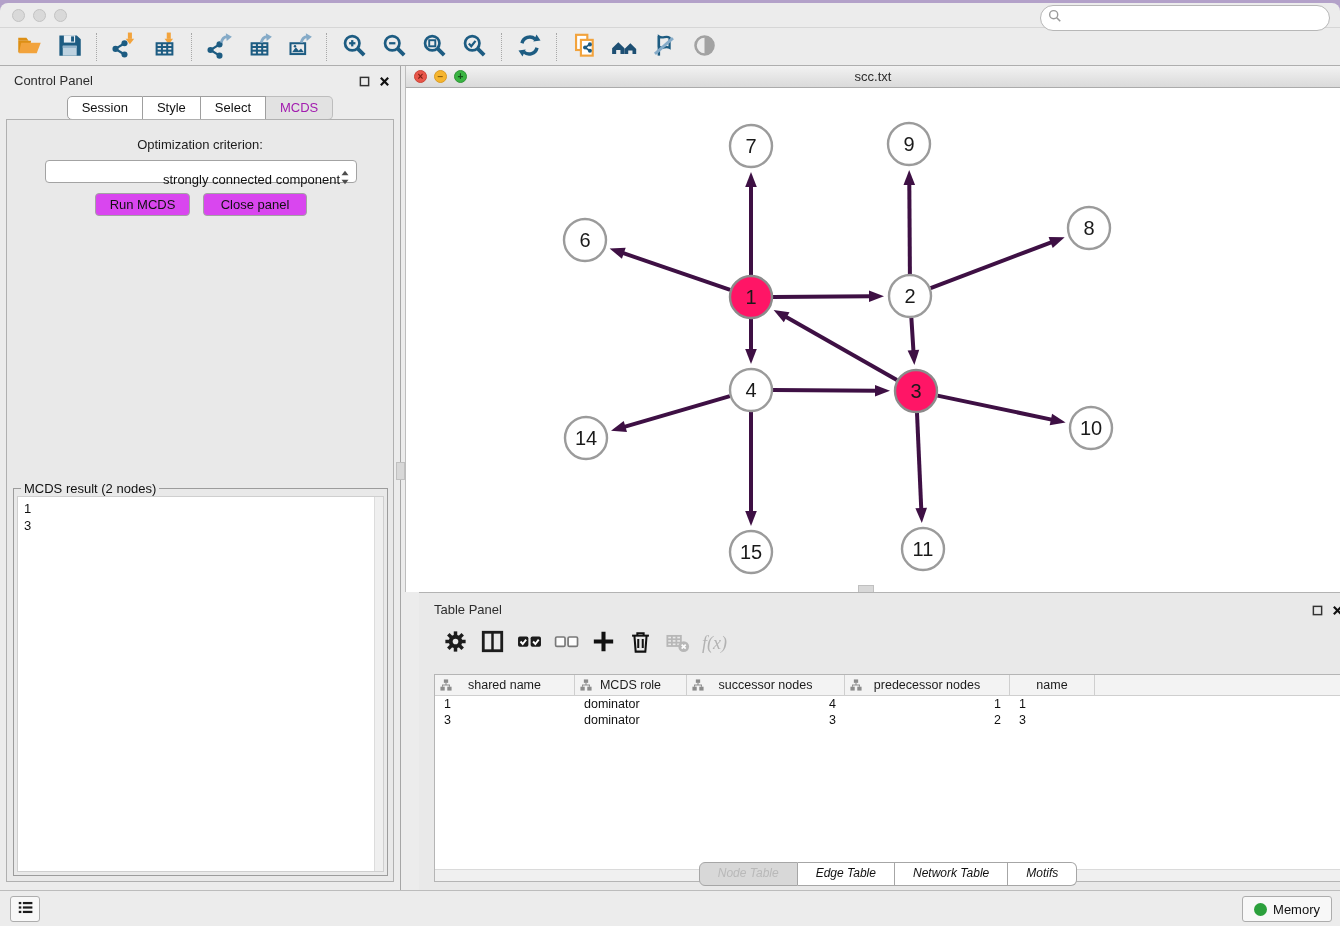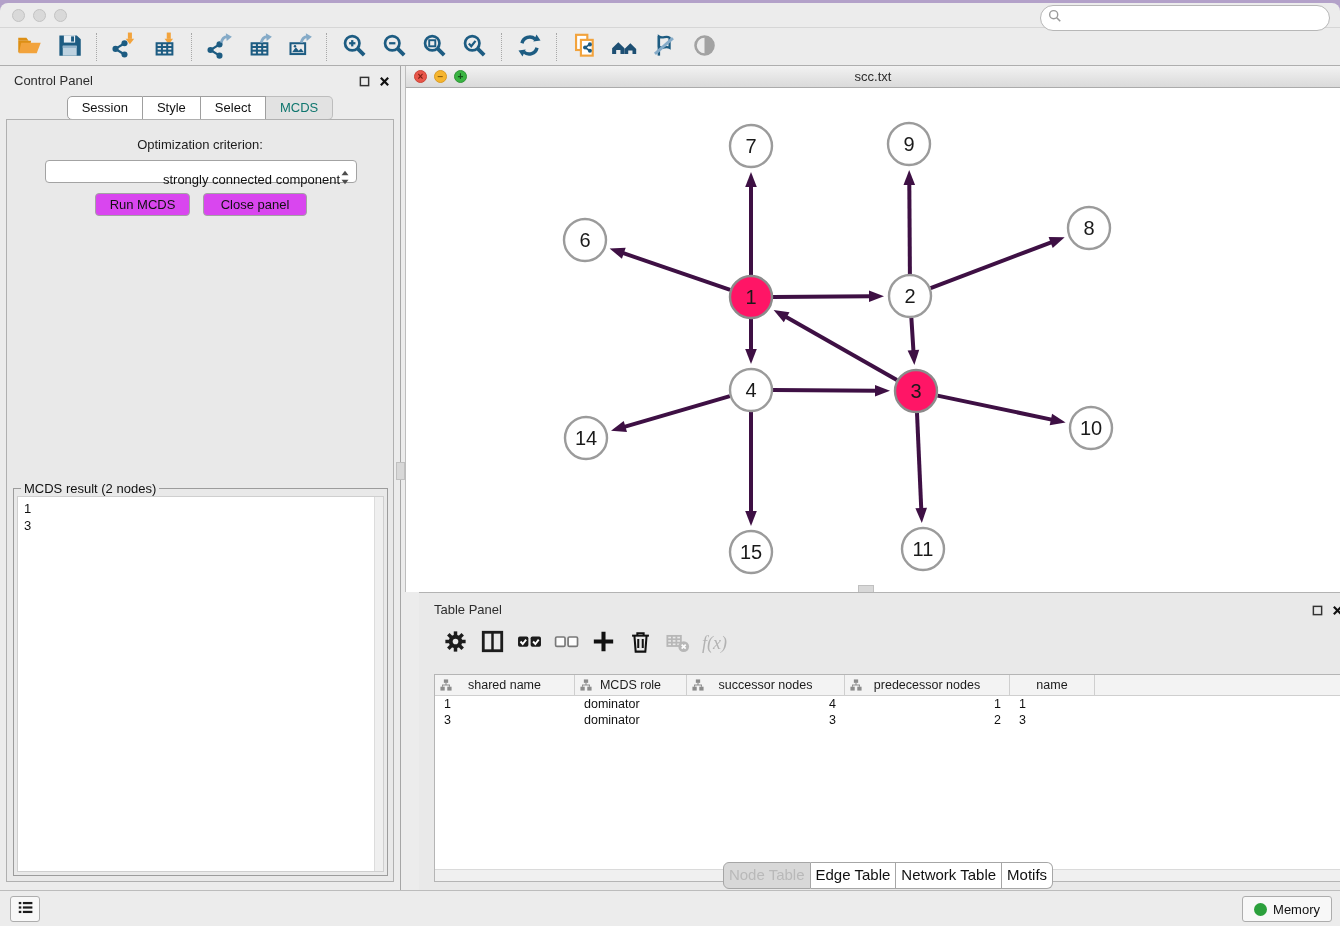--- a/index.html
+++ b/index.html
@@ -23,21 +23,21 @@
   #toolbar-search input { border:none; outline:none; flex:1; font-size:13px; background:transparent; margin-left:4px; }
   
   #control-panel { position:absolute; left:0; top:66px; width:401px; height:824px; background:#ececec; border-right:1px solid #a6a6a6; }
   #cp-header { position:absolute; left:0; top:0; width:100%; height:28px; }
   #cp-title { position:absolute; left:14px; top:7px; font-size:13px; color:#2d2d2d; }
   .panel-btns { position:absolute; right:10px; top:7px; display:flex; gap:9px; align-items:center; }
   #cp-tabs { position:absolute; left:0; top:30px; width:100%; display:flex; justify-content:center; }
   .cp-tab { font-size:13px; color:#111; background:#fff; border:1px solid #9f9f9f; border-left:none;
     padding:3px 14px 4px; }
   .cp-tab:first-child { border-left:1px solid #9f9f9f; border-radius:5px 0 0 5px; }
-  .cp-tab.selected { background:#e2e2e2; color:#0f766e; border-color:#bdbdbd; border-radius:0 5px 5px 0; }
+  .cp-tab.selected { background:#e2e2e2; color:#a21caf; border-color:#bdbdbd; border-radius:0 5px 5px 0; }
   #cp-body { position:absolute; left:6px; top:53px; width:388px; height:763px; border:1px solid #b0b0b0; background:#e9e9e9; }
   #opt-label { position:absolute; left:0; top:17px; width:100%; text-align:center; font-size:13px; color:#1c1c1c; }
   #criterion-select { position:absolute; left:38px; top:40px; width:312px; height:23px; background:#fff;
     border:1px solid #a3a3a3; border-radius:4px; display:flex; align-items:center; padding:16px 6px 0 10px;text-align:right; }
   #criterion-select span.val { flex:1; font-size:13px; color:#111; }
   .btn { position:absolute; height:23px; background:#d946ef; border:1px solid #a3a3a3; border-radius:4px;
     font-size:13px; color:#111; display:flex; align-items:center; justify-content:center; }
   #run-btn { left:88px; top:73px; width:95px; }
   #close-btn { left:196px; top:73px; width:104px; }
   #result-box { position:absolute; left:6px; top:368px; width:375px; height:388px; border:1px solid #9c9c9c; }
@@ -65,21 +65,21 @@
   .fx { font-size:18px; font-style:italic; font-family:"Liberation Serif","DejaVu Serif",serif; color:#adadad; }
   #tp-table { position:absolute; left:15px; top:81px; width:912px; height:208px; background:#fff; border:1px solid #b5b5b5; }
   #tp-head { display:flex; height:21px; background:#f3f3f3; border-bottom:1px solid #cfcfcf; }
   .th { position:relative; border-right:1px solid #cfcfcf; display:flex; align-items:center; justify-content:center;
     font-size:12.5px; color:#1c1c1c; }
   .th .ticon { position:absolute; left:5px; top:4px; }
   .tr { display:flex; height:16px; }
   .td { font-size:12.5px; color:#111; padding:0 9px; overflow:hidden; white-space:nowrap; line-height:16px; }
   #tp-hscroll { position:absolute; left:0; bottom:0; width:100%; height:12px; background:#f0f0f0; border-top:1px solid #dadada; }
   #tp-tabs { position:absolute; left:0; top:269px; width:100%; display:flex; justify-content:center; }
-  .tp-tab { font-size:15px; color:#111; background:#fff; border:1px solid #a6a6a6; border-left:none; padding:3px 5px 5px; }
+  .tp-tab { font-size:12px; color:#111; background:#fff; border:1px solid #a6a6a6; border-left:none; padding:3px 18px 5px;font-style:italic; }
   .tp-tab.selected { background:#d8d8d8; color:#b9b9b9; border-radius:6px 0 0 6px; border-left:1px solid #a6a6a6; }
   .tp-tab:last-child { border-radius:0 6px 6px 0; }
   
   #status-bar { position:absolute; left:0; top:890px; width:1340px; height:36px; background:#ececec; border-top:1px solid #bcbcbc; }
   #list-btn { position:absolute; left:10px; top:5px; width:30px; height:26px; background:#f8f8f8; border:1px solid #adadad; border-radius:3px;
     display:flex; align-items:center; justify-content:center; }
   #memory-btn { position:absolute; right:8px; top:5px; height:26px; padding:0 11px; background:#f8f8f8; border:1px solid #adadad; border-radius:3px;
     display:flex; align-items:center; gap:6px; font-size:13px; color:#111; }
   #memory-dot { width:13px; height:13px; border-radius:50%; background:#2ba03c; }
 </style>

